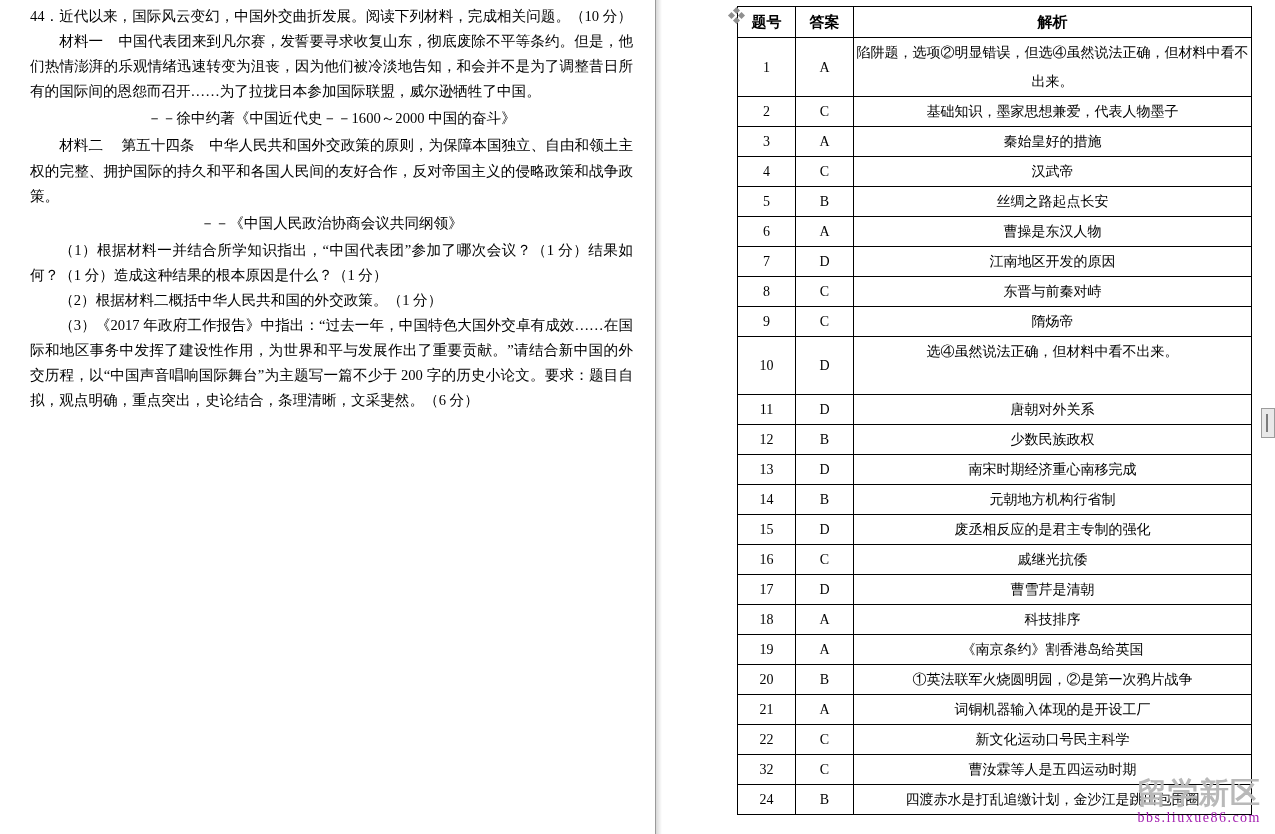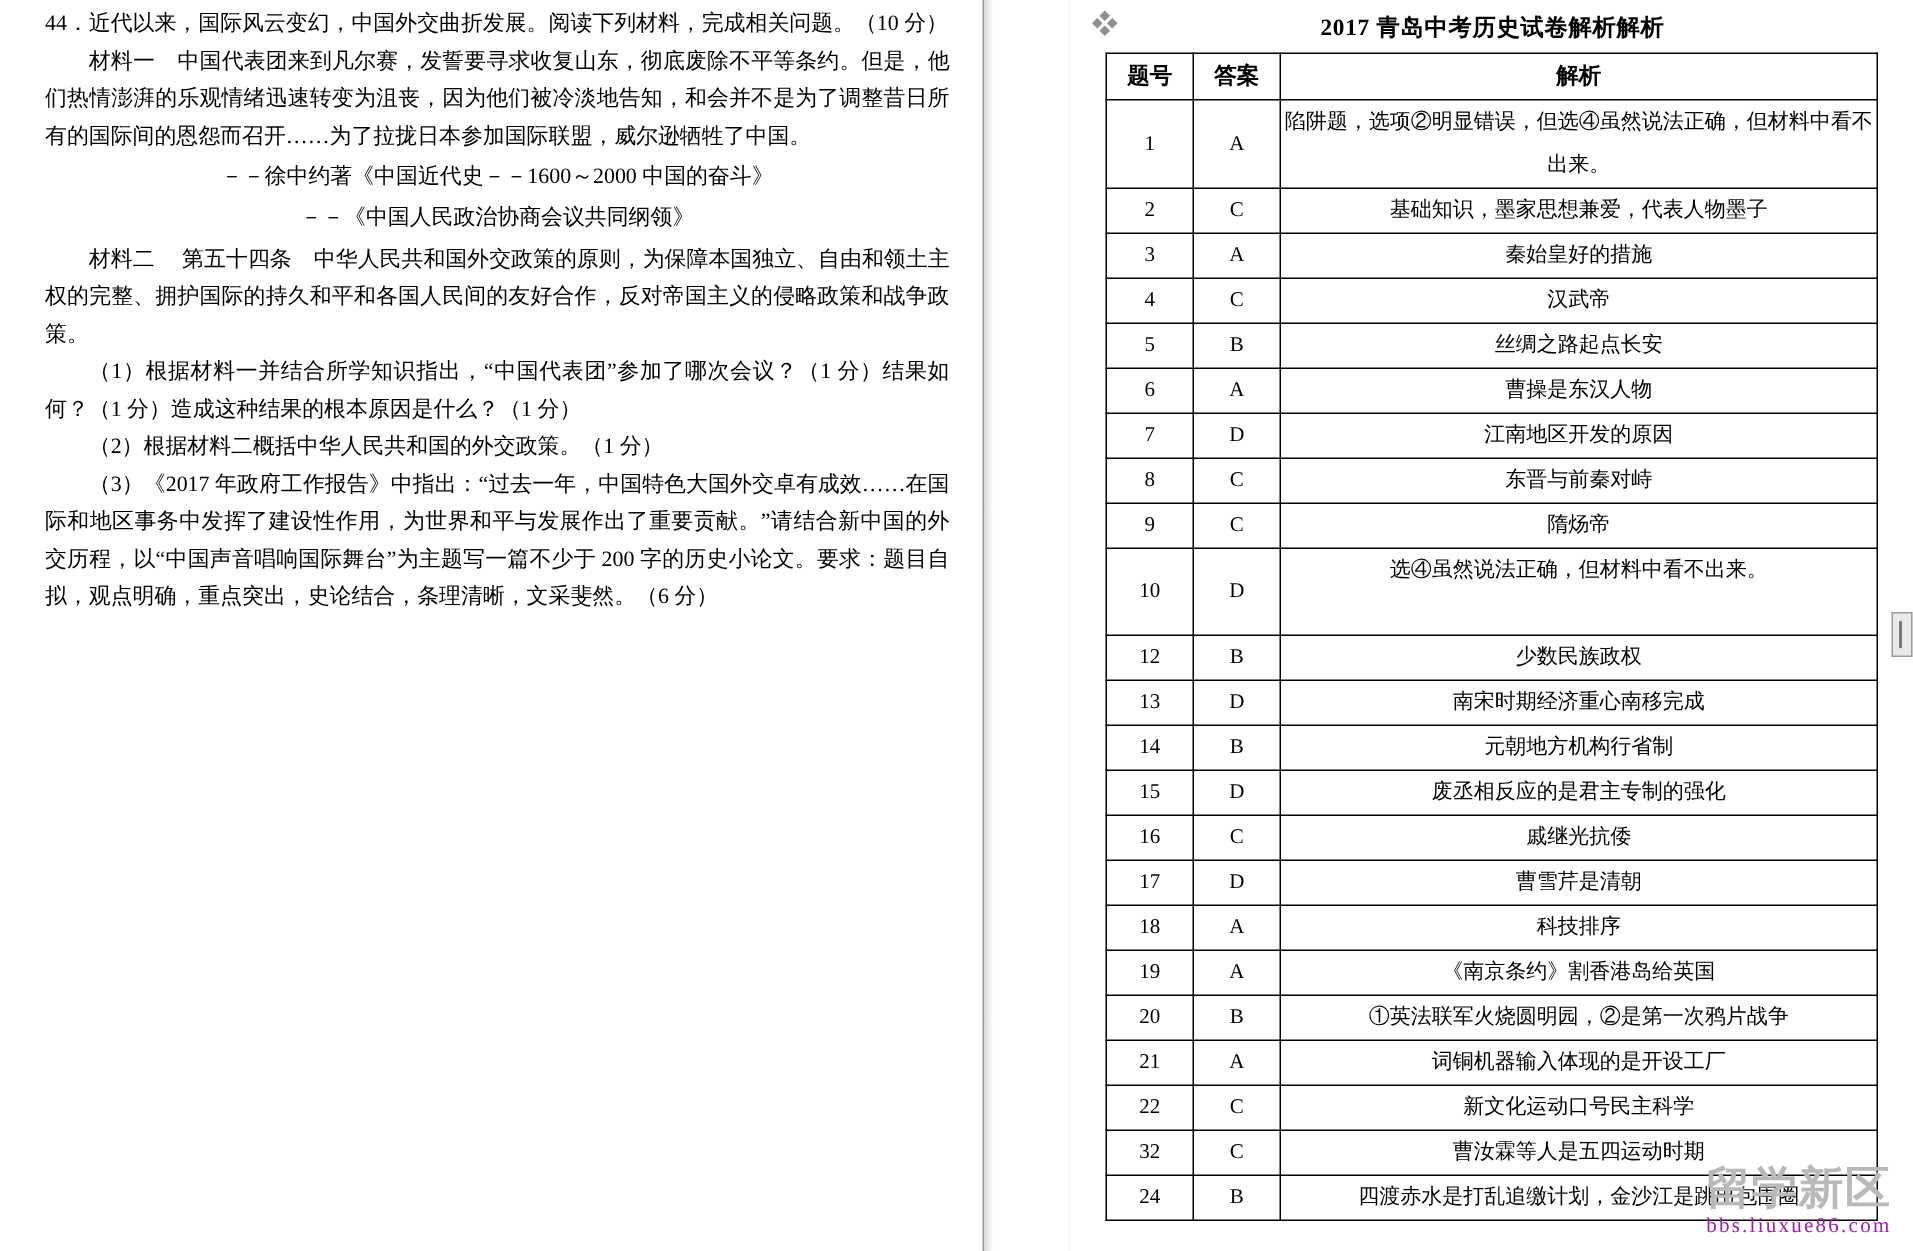--- a/index.html
+++ b/index.html
@@ -196,30 +196,30 @@
       <p class="para q-title">44．近代以来，国际风云变幻，中国外交曲折发展。阅读下列材料，完成相关问题。（10 分）</p>
 
       <p class="para indent2">
         <span>材料一</span>
         &nbsp;&nbsp;
         <span>中国代表团来到凡尔赛，发誓要寻求收复山东，彻底废除不平等条约。但是，他们热情澎湃的乐观情绪迅速转变为沮丧，因为他们被冷淡地告知，和会并不是为了调整昔日所有的国际间的恩怨而召开……为了拉拢日本参加国际联盟，威尔逊牺牲了中国。</span>
       </p>
 
       <p class="para src-line">－－徐中约著《中国近代史－－1600～2000 中国的奋斗》</p>
 
-      <p class="para src-line right">－－《中国人民政治协商会议共同纲领》</p>
-
       <p class="para indent2">
         <span>材料二</span>
         &nbsp;&nbsp;&nbsp;
         <span>第五十四条</span>
         &nbsp;&nbsp;
         <span>中华人民共和国外交政策的原则，为保障本国独立、自由和领土主权的完整、拥护国际的持久和平和各国人民间的友好合作，反对帝国主义的侵略政策和战争政策。</span>
       </p>
 
+      <p class="para src-line right">－－《中国人民政治协商会议共同纲领》</p>
+
       <p class="para indent2">（1）根据材料一并结合所学知识指出，“中国代表团”参加了哪次会议？（1 分）结果如何？（1 分）造成这种结果的根本原因是什么？（1 分）</p>
 
       <p class="para indent2">（2）根据材料二概括中华人民共和国的外交政策。（1 分）</p>
 
       <p class="para indent2">（3）《2017 年政府工作报告》中指出：“过去一年，中国特色大国外交卓有成效……在国际和地区事务中发挥了建设性作用，为世界和平与发展作出了重要贡献。”请结合新中国的外交历程，以“中国声音唱响国际舞台”为主题写一篇不少于 200 字的历史小论文。要求：题目自拟，观点明确，重点突出，史论结合，条理清晰，文采斐然。（6 分）</p>
 
     </div>
   </div>
 
   <div class="page-gutter">
@@ -228,21 +228,20 @@
 
   <div class="right-pane">
 
     <div class="corner-mark">
       <i></i>
         <i></i>
         <i></i>
         <i></i>
     </div>
 
-    <div class="tbl-title">2017 青岛中考历史试卷解析解析</div>
 
     <table class="answers">
       <colgroup>
         <col class="c-no">
           <col class="c-ans">
           <col class="c-exp">
       </colgroup>
       <thead>
         <tr>
           <th>题号</th>
@@ -295,20 +294,25 @@
             <td>9</td>
             <td>C</td>
             <td class="exp">隋炀帝</td>
           </tr>
           <tr class="tall">
             <td>10</td>
             <td>D</td>
             <td class="exp">选④虽然说法正确，但材料中看不出来。</td>
           </tr>
           <tr>
+            <td>11</td>
+            <td>D</td>
+            <td class="exp">唐朝对外关系</td>
+          </tr>
+          <tr>
             <td>12</td>
             <td>B</td>
             <td class="exp">少数民族政权</td>
           </tr>
           <tr>
             <td>13</td>
             <td>D</td>
             <td class="exp">南宋时期经济重心南移完成</td>
           </tr>
           <tr>

